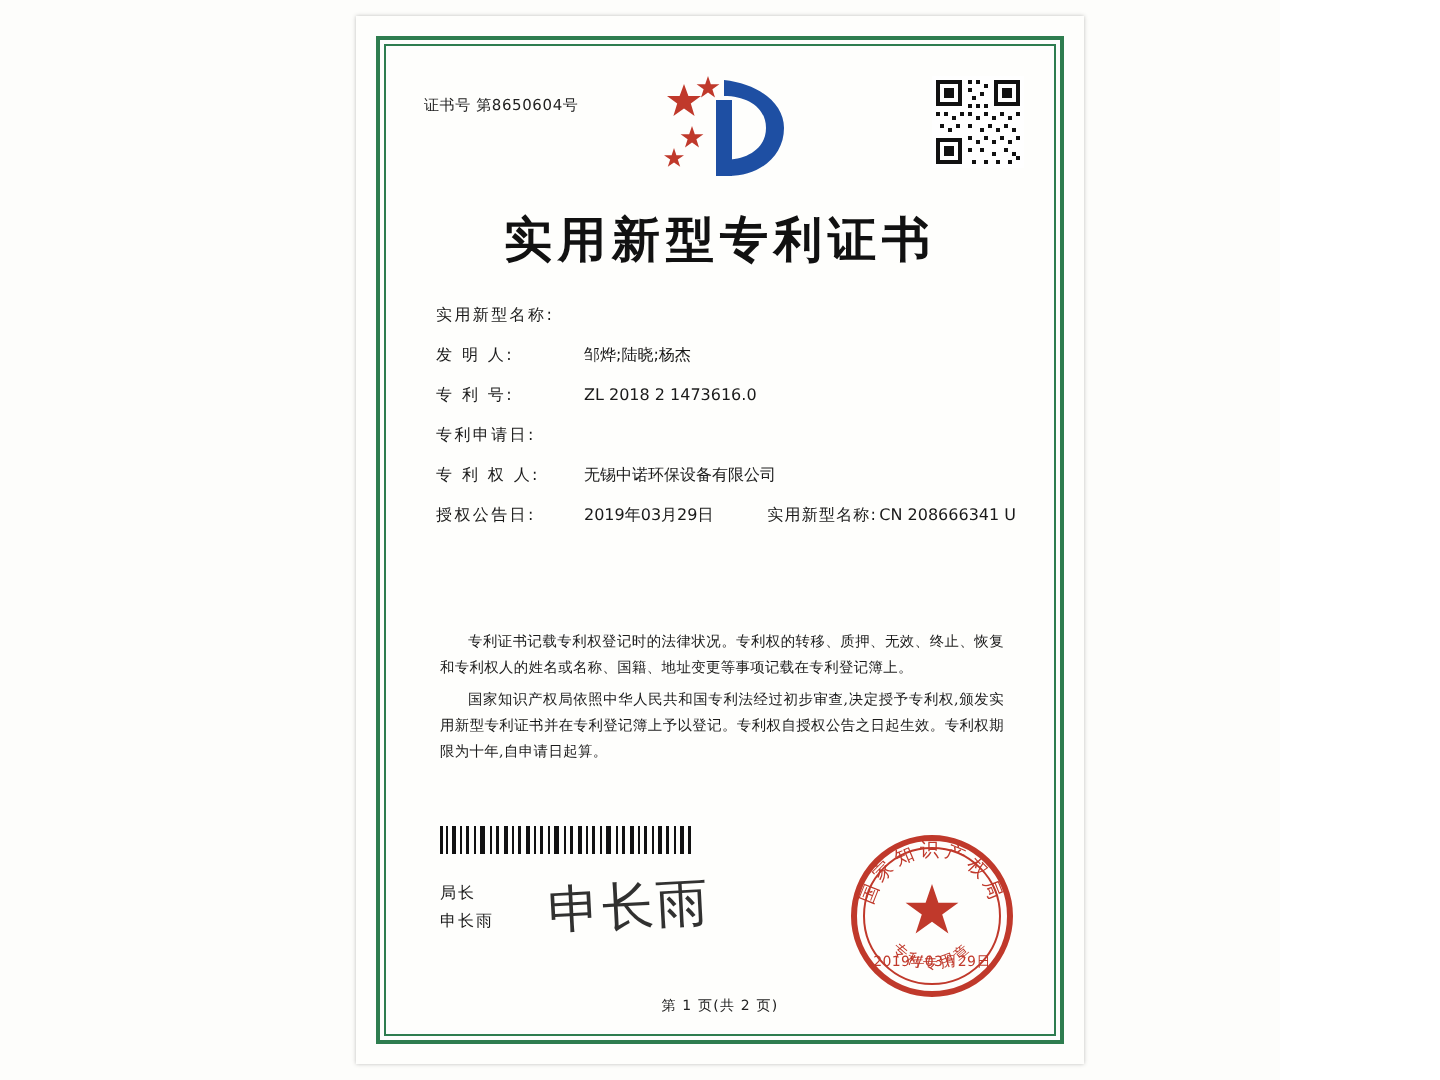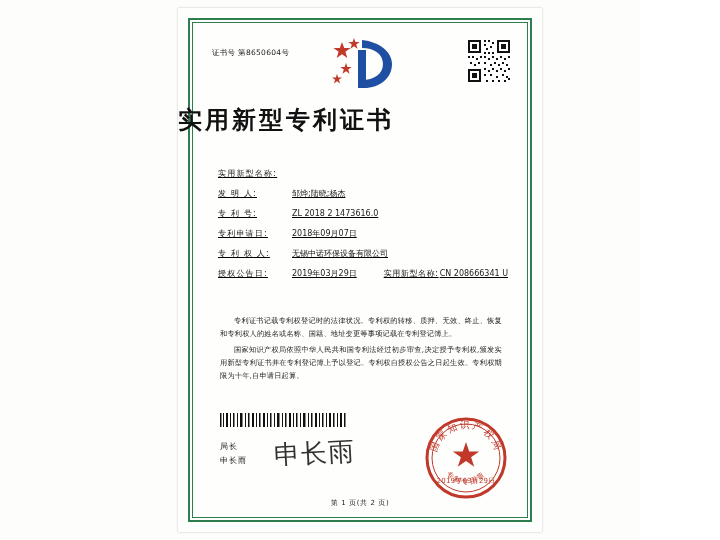--- a/index.html
+++ b/index.html
@@ -71,33 +71,33 @@
     top: 30px;
     width: 46px;
     height: 46px;
   }
 
   .title {
     position: absolute;
     left: 0;
     right: 0;
     top: 96px;
+    text-align: center;
     font-family: "DejaVu Serif", serif;
     font-size: 24px;
     font-weight: bold;
     letter-spacing: 3px;
     color: #111;
   }
 
   .fields {
     position: absolute;
     left: 40px;
-    top: 161px;
+    top: 145px;
     width: 290px;
-    text-decoration: underline;
   }
   .field-row {
     display: flex;
     align-items: baseline;
     margin-bottom: 10.5px;
     font-size: 8px;
     color: #1a1a1a;
     line-height: 1.2;
   }
   .field-label {
@@ -303,21 +303,20 @@
       <div class="field-row">
         <div class="field-label">发 明 人:</div>
         <div class="field-value">邹烨;陆晓;杨杰</div>
       </div>
       <div class="field-row">
         <div class="field-label">专 利 号:</div>
         <div class="field-value">ZL 2018 2 1473616.0</div>
       </div>
       <div class="field-row">
         <div class="field-label">专利申请日:</div>
-        <div class="field-value">2018年09月07日</div>
       </div>
       <div class="field-row">
         <div class="field-label">专 利 权 人:</div>
         <div class="field-value">无锡中诺环保设备有限公司</div>
       </div>
       <div class="field-row dual">
         <div class="field-label">授权公告日:</div>
         <div class="field-value">2019年03月29日</div>
         <div class="field-label2">实用新型名称:</div>
         <div class="field-value2">CN 208666341 U</div>

